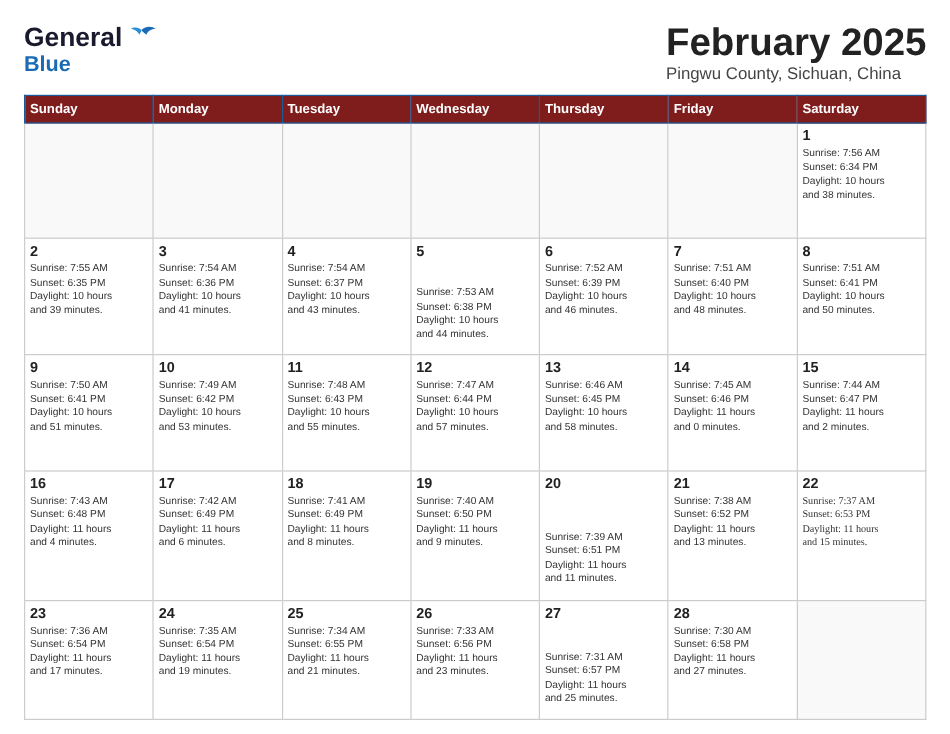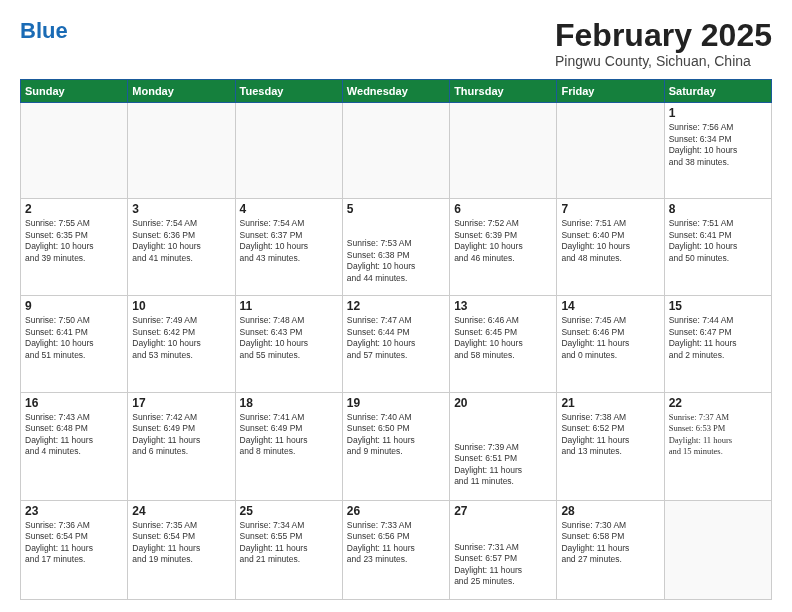--- a/index.html
+++ b/index.html
@@ -37,21 +37,21 @@
       color: #444;
     }
     .calendar {
       flex: 1;
       border: 1px solid #ccc;
       border-collapse: collapse;
       width: 100%;
       table-layout: fixed;
     }
     .calendar th {
-      background-color: #15803d;
+      background-color: #7f1d1d;
       color: #fff;
       font-size: 11px;
       font-weight: bold;
       padding: 5px 4px;
       text-align: left;
       border: 1px solid #1a5a9a;
     }
     .calendar td {
       border: 1px solid #ccc;
       vertical-align: top;
@@ -80,22 +80,29 @@
     }
     .logo-row1 { display: flex; align-items: center; }
     .bird-svg { margin-left: 2px; }
   </style>
 </head>
 <body>
 
 <div class="page">
   <div class="header">
     <div class="logo-block">
+      <div class="logo-row1">
+        <span style="font-size:22px;font-weight:bold;color:#1a1a2e;">General</span>
+        <svg class="bird-svg" width="28" height="20" viewBox="0 0 28 20">
+          <path d="M14 4 C16 1, 22 0, 26 3 C22 3, 19 5, 18 8 C16 6, 14 5, 14 4Z" fill="#1a6bb5"></path>
+          <path d="M14 4 C12 2, 8 1, 5 3 C8 3.5, 11 5, 12 8 C13 6, 14 5, 14 4Z" fill="#2a8fd5"></path>
+        </svg>
+      </div>
       <div>
-        <span style="font-size:22px;font-weight:bold;color:#1a6bb5;text-align:right;">Blue</span>
+        <span style="font-size:18px;font-weight:bold;color:#1a6bb5;text-align:right;">Blue</span>
       </div>
     </div>
     <div class="title-area">
       <div class="month-title">February 2025</div>
       <div class="subtitle">Pingwu County, Sichuan, China</div>
     </div>
   </div>
 
   <table class="calendar">
     <thead>

